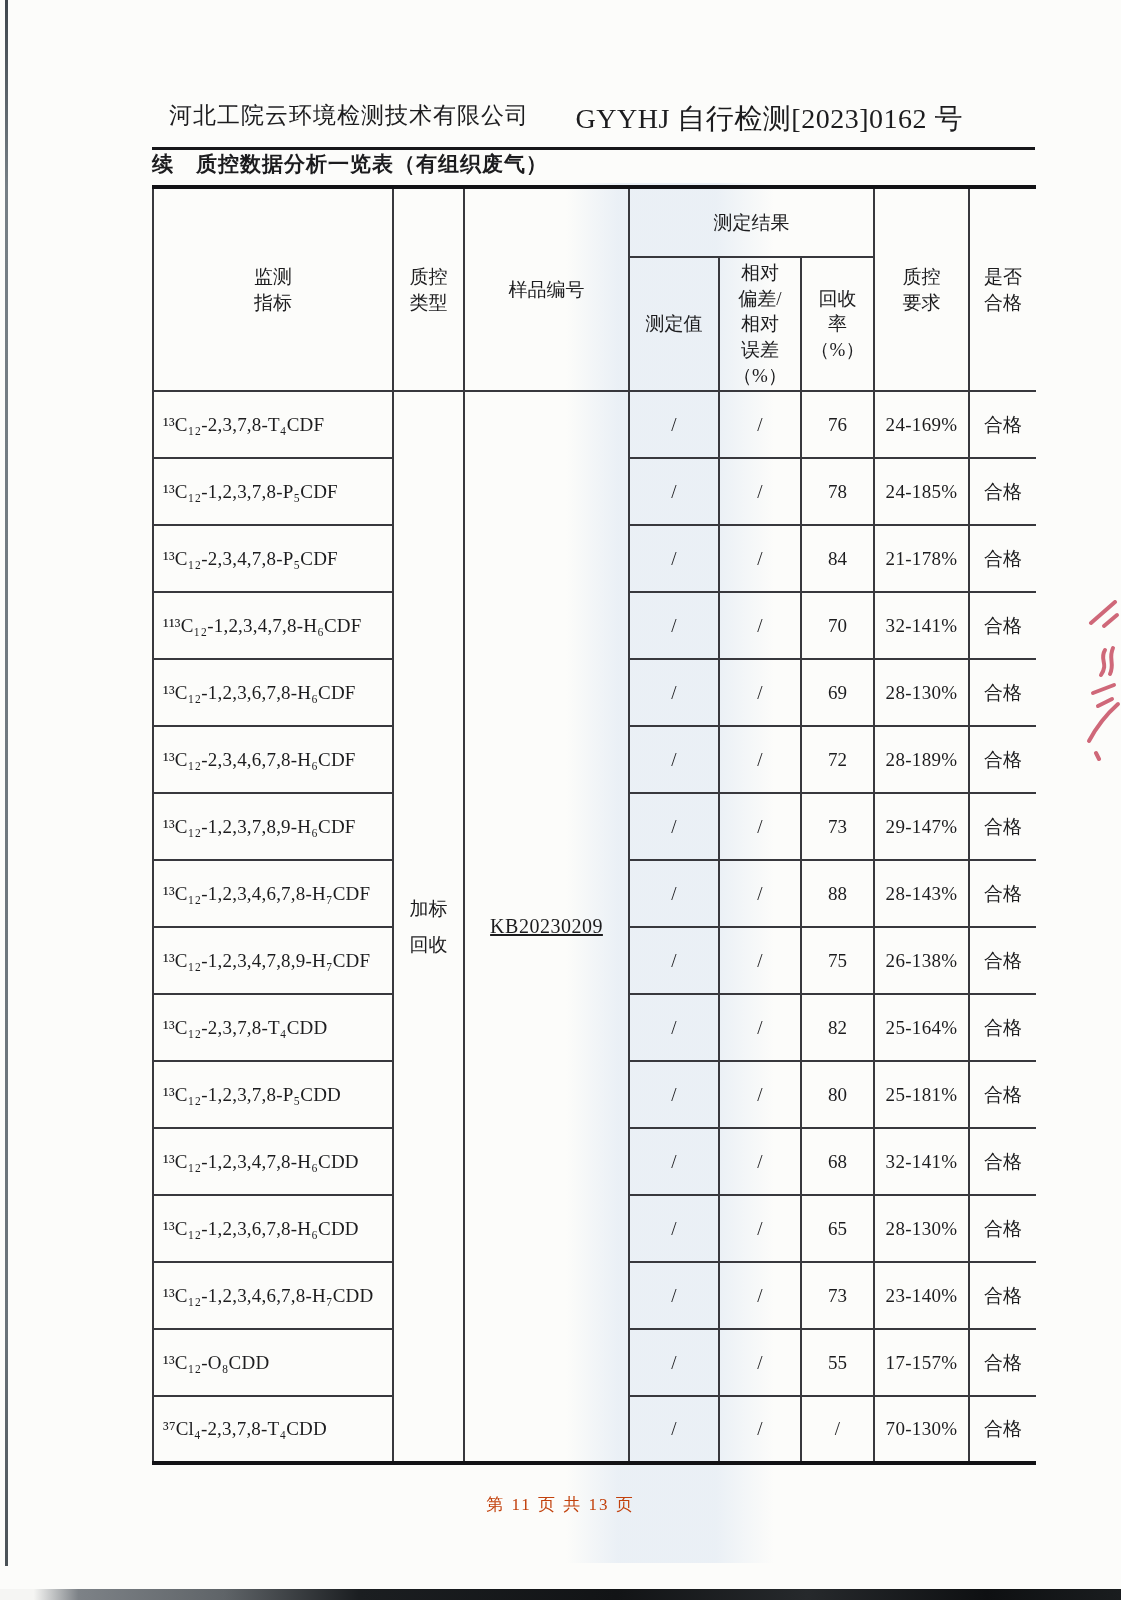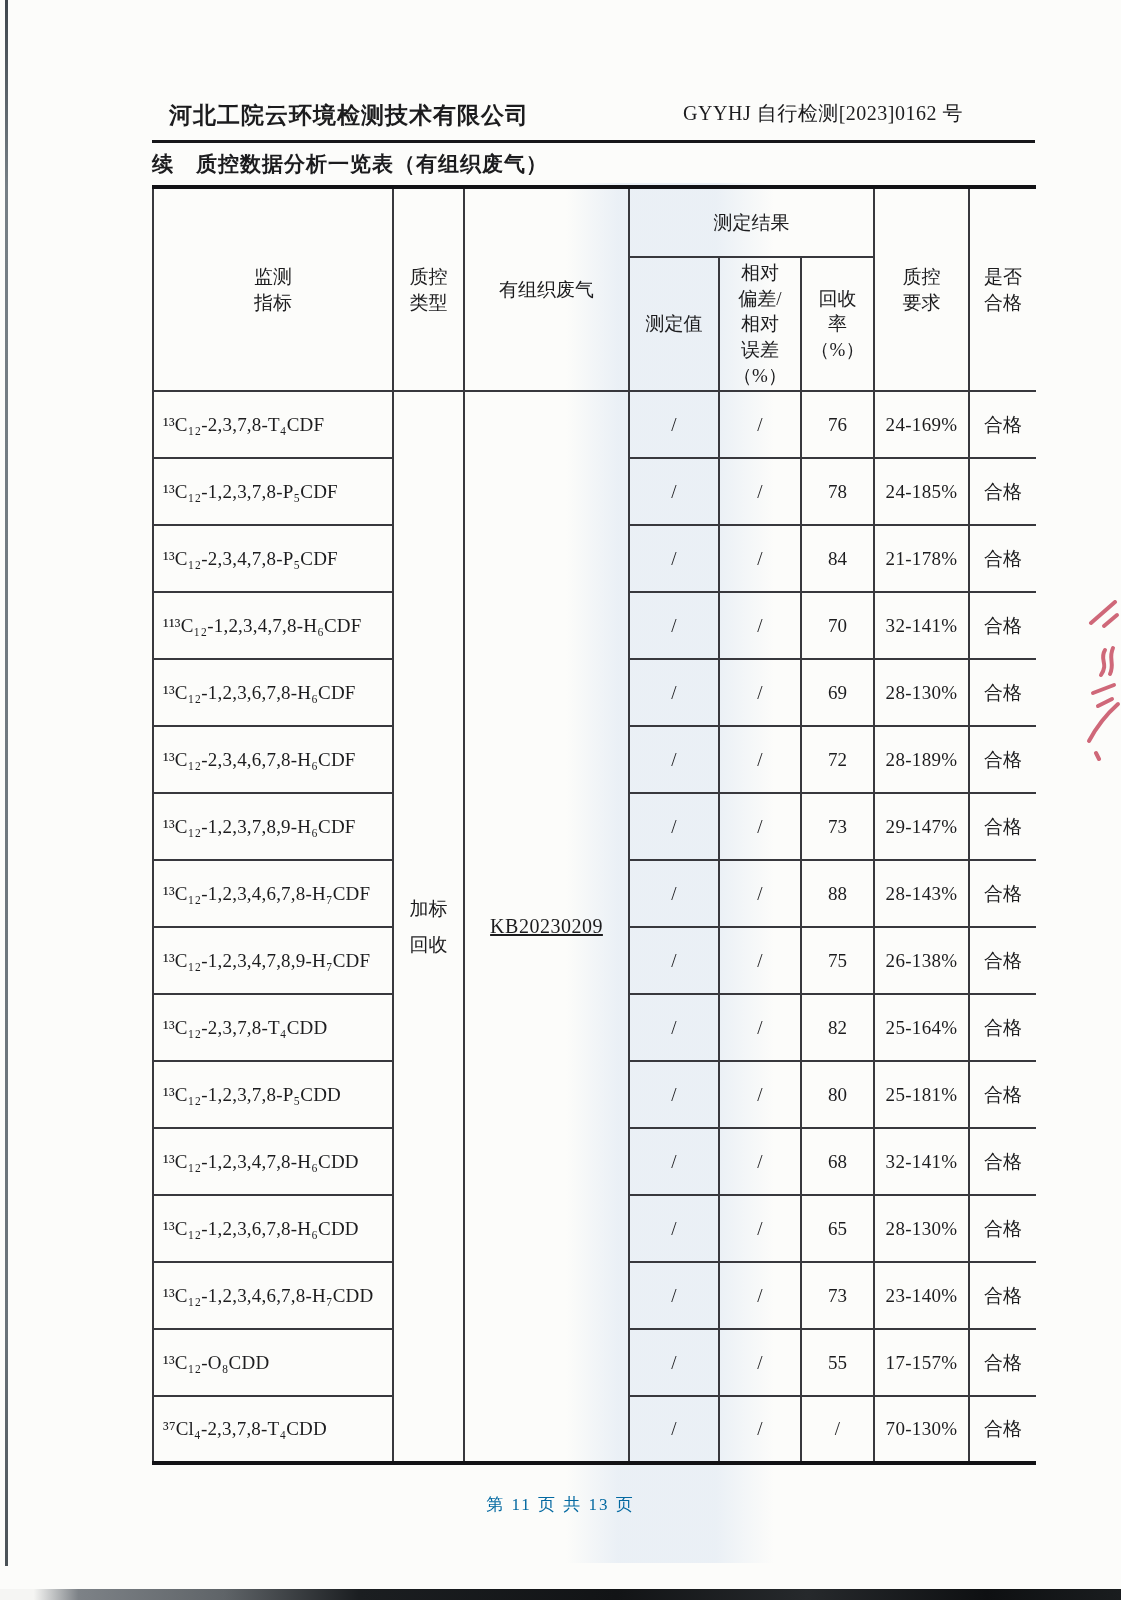--- a/index.html
+++ b/index.html
@@ -24,22 +24,22 @@
   }
   .stamp{ position:absolute; left:1084px; top:593px; width:37px; height:205px; opacity:.85; }
   .stamp path{ stroke:var(--ink-color); fill:none; stroke-width:4; stroke-linecap:round; }
 
   
   .doc-header{
     position:absolute; left:152px; top:100px; width:883px;
     display:flex; justify-content:space-between; align-items:flex-start;
     border-bottom:3px solid #17171a; padding-bottom:9px;
   }
-  .company{ font-size:23px; letter-spacing:1px; padding-left:17px;font-weight:bold; }
-  .doc-no{ font-size:20px; letter-spacing:.5px; padding-right:72px; }
+  .company{ font-size:23px; letter-spacing:1px; padding-left:17px; }
+  .doc-no{ font-size:28px; letter-spacing:.5px; padding-right:72px; }
   .doc-title{
     position:absolute; left:152px; top:150px; width:883px;
     text-align:left; font-size:21px; font-weight:bold; letter-spacing:1px;
   }
 
   
   table.report{
     position:absolute; left:152px; top:185px; width:883px; z-index:1;
     border-collapse:collapse; table-layout:fixed;
     border-top:4px solid #121215; border-bottom:4px solid #121215;
@@ -56,21 +56,21 @@
   .pre{ white-space:pre-line; }
   .no-right{ border-right:none !important; }
   .c-ind{ text-align:left !important; padding-left:9px !important; letter-spacing:.2px; }
   .c-sn{ font-size:20px !important; letter-spacing:.5px;text-decoration:underline; }
   .c-qc{ line-height:1.9 !important; }
   .c-req{ letter-spacing:.3px;border-radius:31px; }
 
   
   .page-footer{
     position:absolute; left:0; top:1493px; width:1121px;
-    text-align:center; font-size:17px; letter-spacing:2px; color:#0369a1;
+    text-align:center; font-size:17px; letter-spacing:2px; color:#c2410c;
   }
 </style>
 </head>
 <body>
 
 <div class="page" style="--ink-color: #c84f63;">
 
   <div class="scan-line-left"></div>
   <div class="scan-tint"></div>
 
@@ -91,21 +91,21 @@
         <col style="width:73px">
       <col style="width:95px">
         <col style="width:67px">
     </colgroup>
     <thead>
       <tr>
         <th rowspan="2" class="pre">监测
 指标</th>
         <th rowspan="2" class="pre">质控
 类型</th>
-        <th rowspan="2">有组织废气</th>
+        <th rowspan="2">样品编号</th>
         <th colspan="3">测定结果</th>
         <th rowspan="2" class="pre">质控
 要求</th>
         <th rowspan="2" class="pre no-right">是否
 合格</th>
       </tr>
       <tr>
         <th>测定值</th>
         <th class="pre">相对
 偏差/

